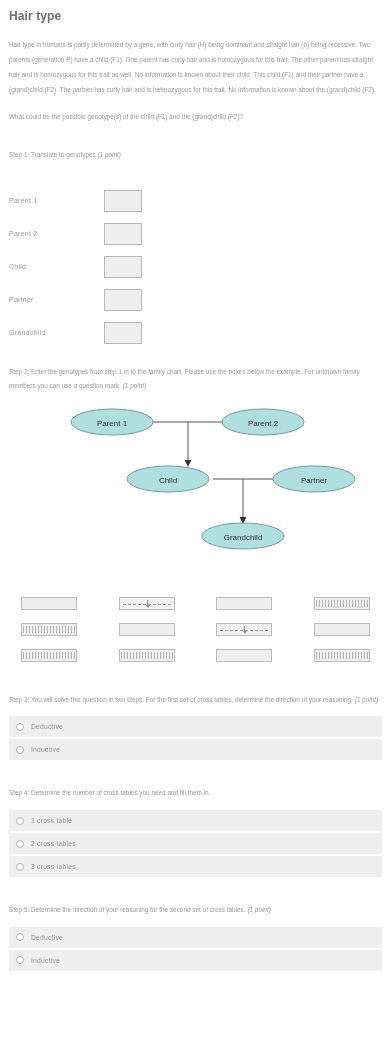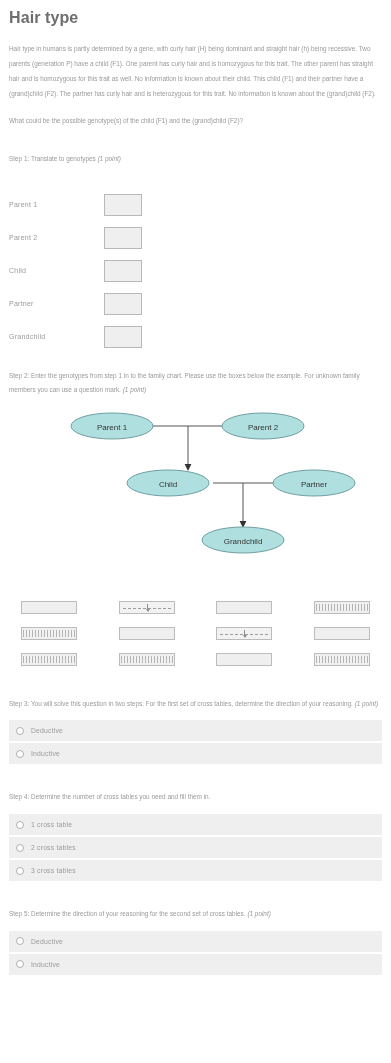--- a/index.html
+++ b/index.html
@@ -17,21 +17,21 @@
     -webkit-font-smoothing: antialiased;
   }
   .page {
     width: 391px;
     position: relative;
     padding: 0;
   }
 
   
   .title {
-    font-size: 16px;
+    font-size: 12px;
     font-weight: bold;
     color: #6e6e6e;
     padding: 9px 0 0 9px;
     letter-spacing: .1px;
   }
 
   
   .intro {
     padding: 14px 9px 0 9px;
   }

